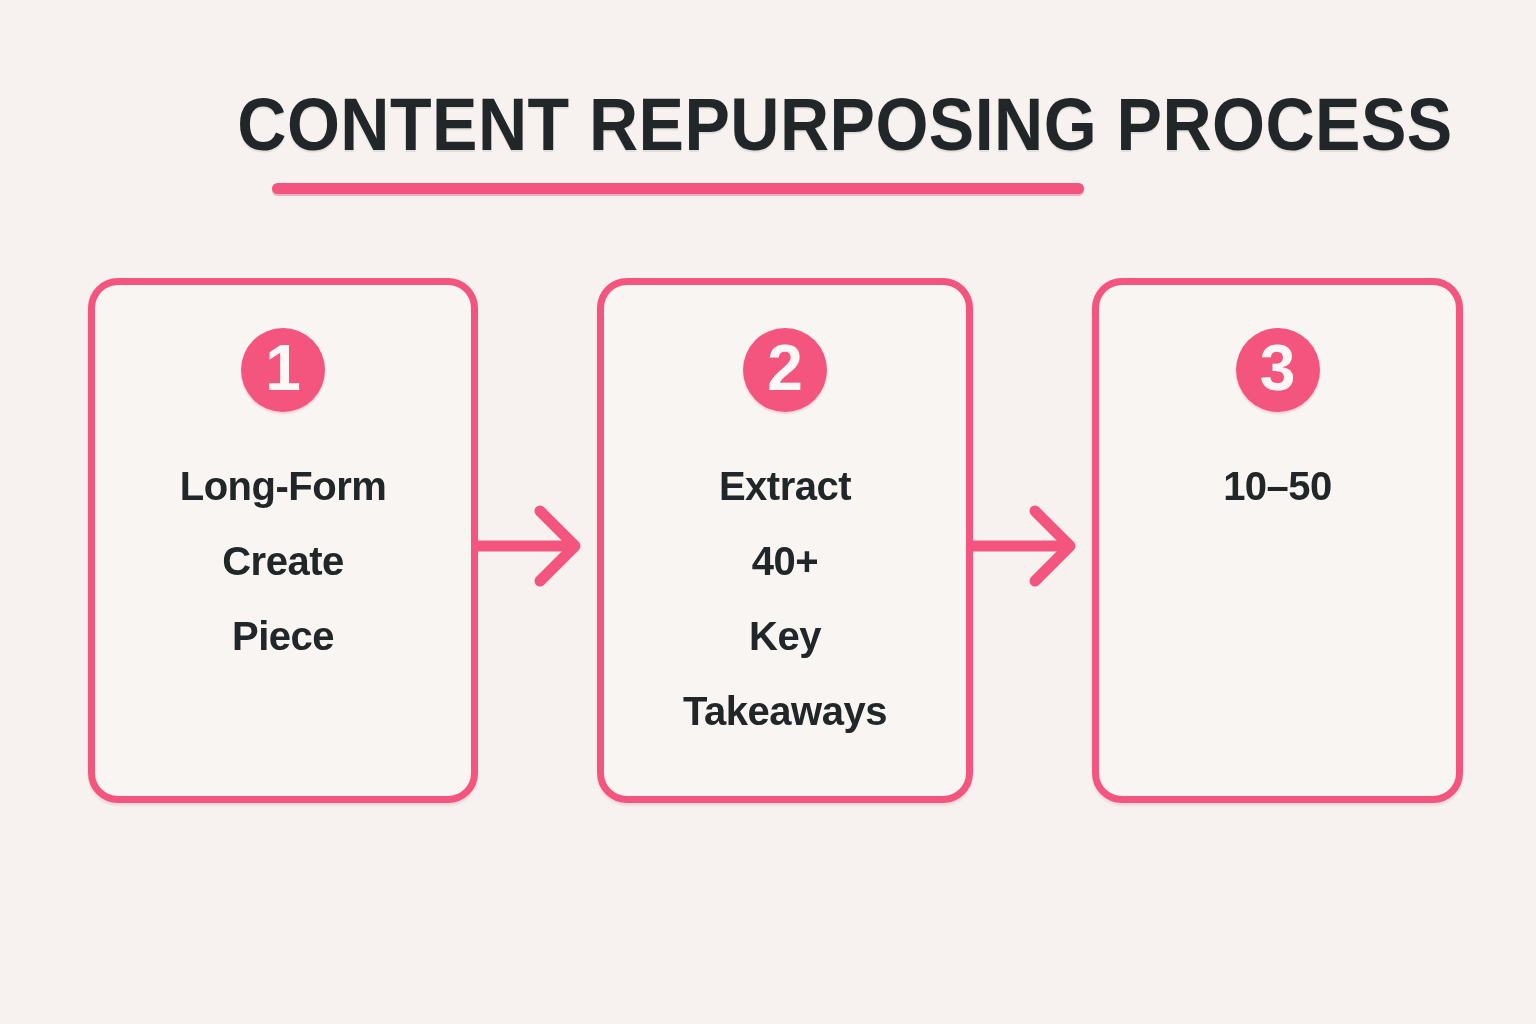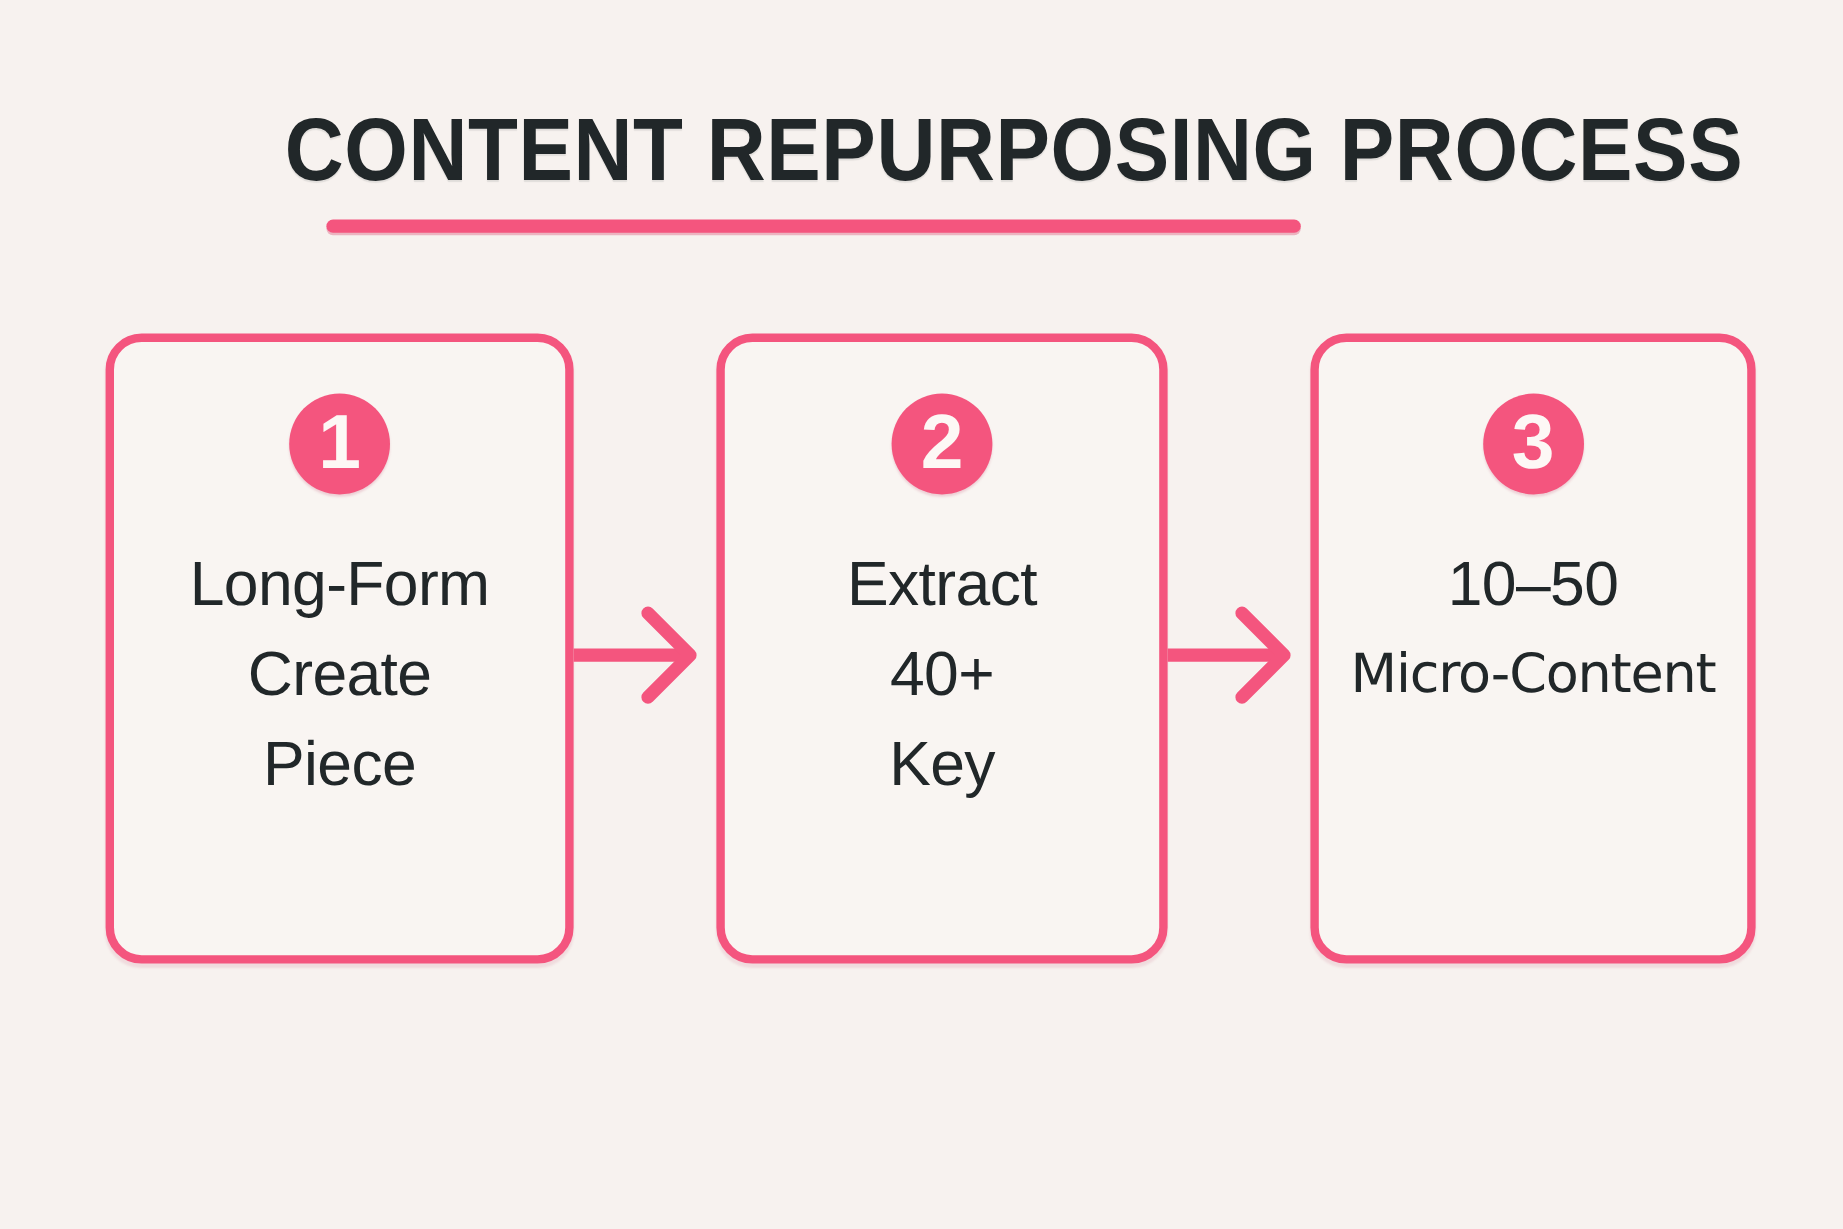--- a/index.html
+++ b/index.html
@@ -84,22 +84,22 @@
   .lines{
     position:absolute;
     top:164px;
     left:0;right:0;
   }
   .line{
     height:75px;
     display:flex;
     align-items:center;
     justify-content:center;
-    font-size:52px;
-    font-weight:normal;
+    font-size:40px;
+    font-weight:bold;
     color:var(--text-dark);
     letter-spacing:-0.5px;
   }
   .line.micro{
     font-size:45px;
     font-weight:normal;
     font-family:"DejaVu Sans", sans-serif;
     letter-spacing:-1px;
   }
   
@@ -137,31 +137,31 @@
   </svg>
 
   <div class="card c2">
     <div class="step-circle">
       <span>2</span>
     </div>
     <div class="lines">
       <div class="line">Extract</div>
       <div class="line">40+</div>
       <div class="line">Key</div>
+      <div class="line">Takeaways</div>
     </div>
   </div>
 
   <svg class="arrow a2" viewBox="0 0 110 84" fill="none">
     <path d="M0 42 H92" stroke="currentColor" stroke-width="11" stroke-linecap="round"></path>
     <path d="M62 7 L97 42 L62 77" stroke="currentColor" stroke-width="11" stroke-linecap="round" stroke-linejoin="round"></path>
   </svg>
 
   <div class="card c3">
     <div class="step-circle">
       <span>3</span>
     </div>
     <div class="lines">
       <div class="line">10–50</div>
-      <div class="line micro">Micro-Content</div>
     </div>
   </div>
 
 </div>
 
 </body></html>

